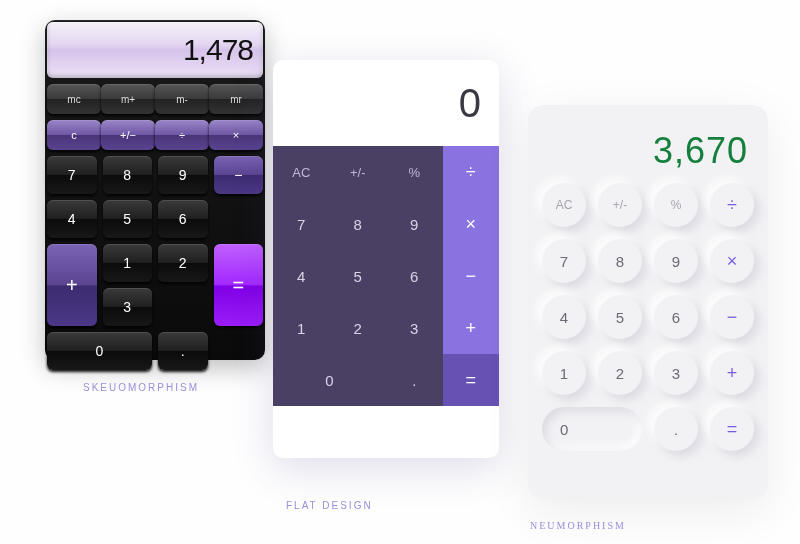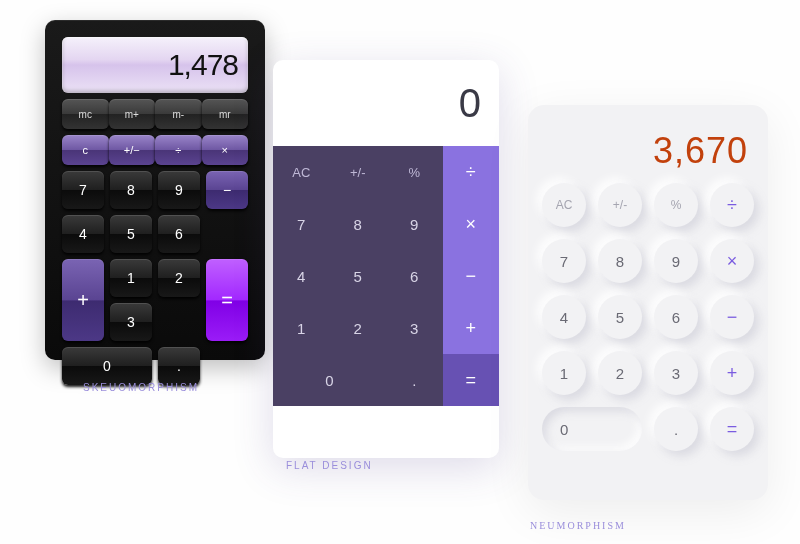--- a/index.html
+++ b/index.html
@@ -6,21 +6,21 @@
   body { width: 800px; height: 544px; background: #fefefe; position: relative; overflow: hidden; }
   .stage { position: relative; width: 800px; height: 544px; }
   .label { position: absolute; font-size: 10px; letter-spacing: 2px; color: #9a8edb; font-weight: 500; }
 
   
   .skeu {
     position: absolute; left: 45px; top: 20px; width: 220px; height: 340px;
     background: linear-gradient(#1a1a1a,#0a0a0a);
     border-radius: 10px;
     box-shadow: 0 8px 24px rgba(0,0,0,.25), inset 0 1px 0 rgba(255,255,255,.08);
-    padding: 17px;
+    padding: 2px;
   }
   .skeu .display {
     height: 56px; border-radius: 6px;
     background: linear-gradient(#f5f1fb 0%, #e4d6f1 40%, #d6c3eb 50%, #ece2f6 100%);
     box-shadow: inset 0 1px 2px rgba(255,255,255,.8), inset 0 -2px 4px rgba(0,0,0,.25);
     display: flex; align-items: center; justify-content: flex-end;
     padding-right: 10px; font-size: 30px; font-weight: 500; color: #111;
     letter-spacing: -1px;
   }
   .skeu .pad { margin-top: 6px; display: grid; grid-template-columns: repeat(4,1fr); gap: 6px; }
@@ -78,21 +78,21 @@
 
   
   .neu {
     position: absolute; left: 528px; top: 105px; width: 240px; height: 395px;
     background: #f2f2f4; border-radius: 16px;
     box-shadow: 0 12px 48px rgba(0,0,0,.07);
     padding: 14px 14px 14px 14px;
   }
   .neu .display {
     height: 64px; display:flex;align-items:center;justify-content:flex-end;
-    padding-right:6px; font-size:36px; color:#c2410c; font-weight:300; letter-spacing:1px;
+    padding-right:6px; font-size:36px; color:#15803d; font-weight:300; letter-spacing:1px;
   }
   .neu .grid { display:grid; grid-template-columns:repeat(4,1fr); gap:12px; }
   .neu .nk {
     height:44px; border-radius:50%; background:#f2f2f4;
     box-shadow: 5px 5px 10px rgba(174,174,192,.35), -5px -5px 10px rgba(255,255,255,.9);
     display:flex;align-items:center;justify-content:center;
     font-size:15px; color:#6a6a74; font-weight:400;
   }
   .neu .nk.func { color:#a5a5b0; font-size:12px;}
   .neu .nk.op   { color:#7a5ce0; font-size:18px;}
@@ -164,21 +164,21 @@
       <div class="k">1</div>
       <div class="k">2</div>
       <div class="k">3</div>
       <div class="k op">+</div>
 
       <div class="k zero">0</div>
       <div class="k dot">.</div>
       <div class="k eq">=</div>
     </div>
   </div>
-  <div class="label" style="left:275px; top:460px;padding-left:11px;">FLAT DESIGN</div>
+  <div class="label" style="left:275px; top:500px;padding-left:11px;">FLAT DESIGN</div>
 
   <div class="neu">
     <div class="display">3,670</div>
     <div class="grid">
       <div class="nk func">AC</div>
       <div class="nk func">+/-</div>
       <div class="nk func">%</div>
       <div class="nk op">÷</div>
 
       <div class="nk">7</div>

